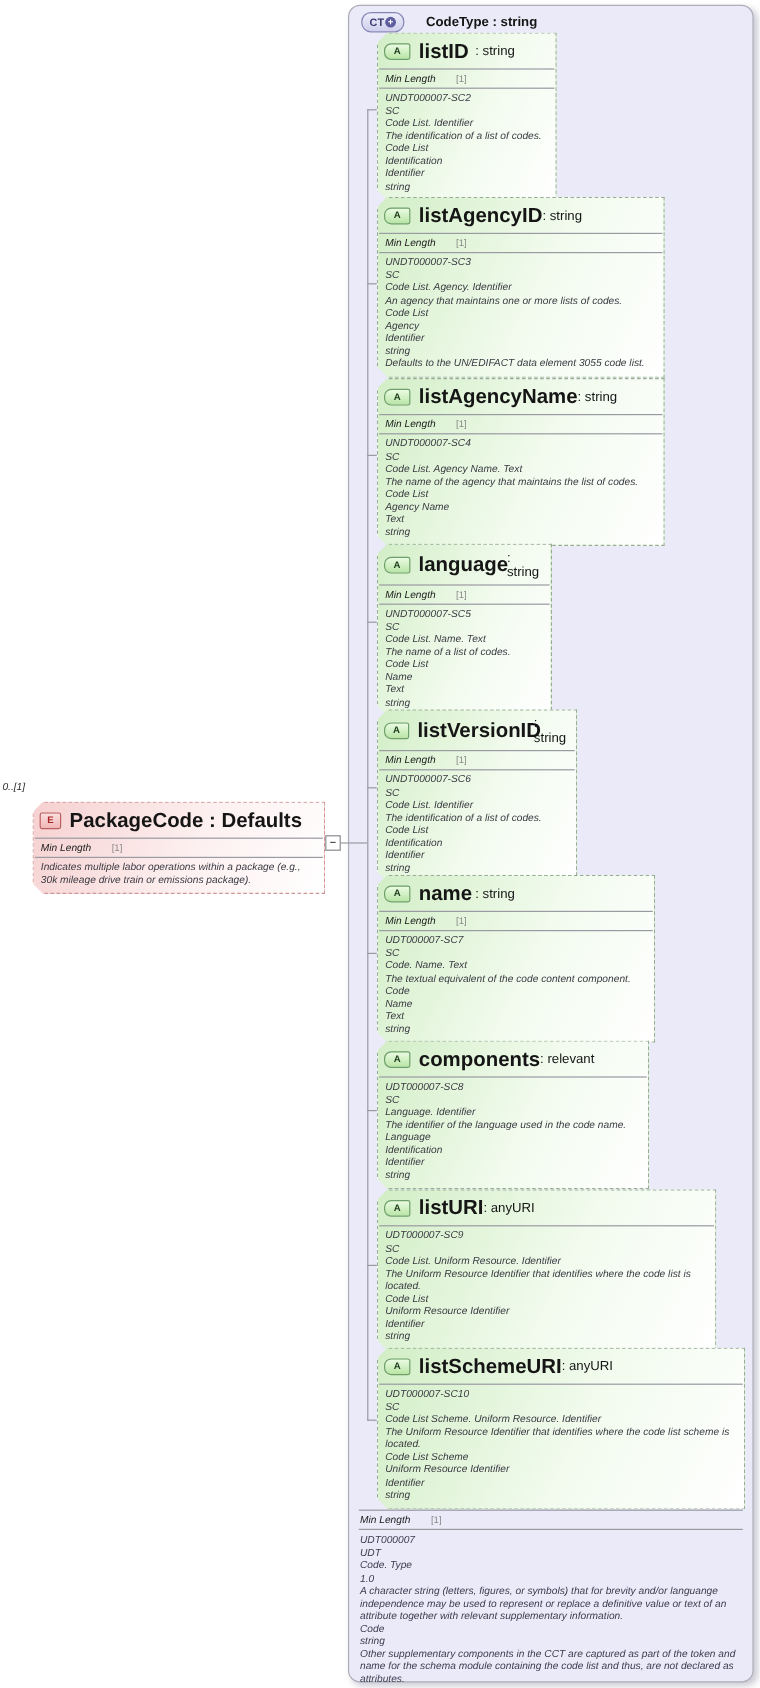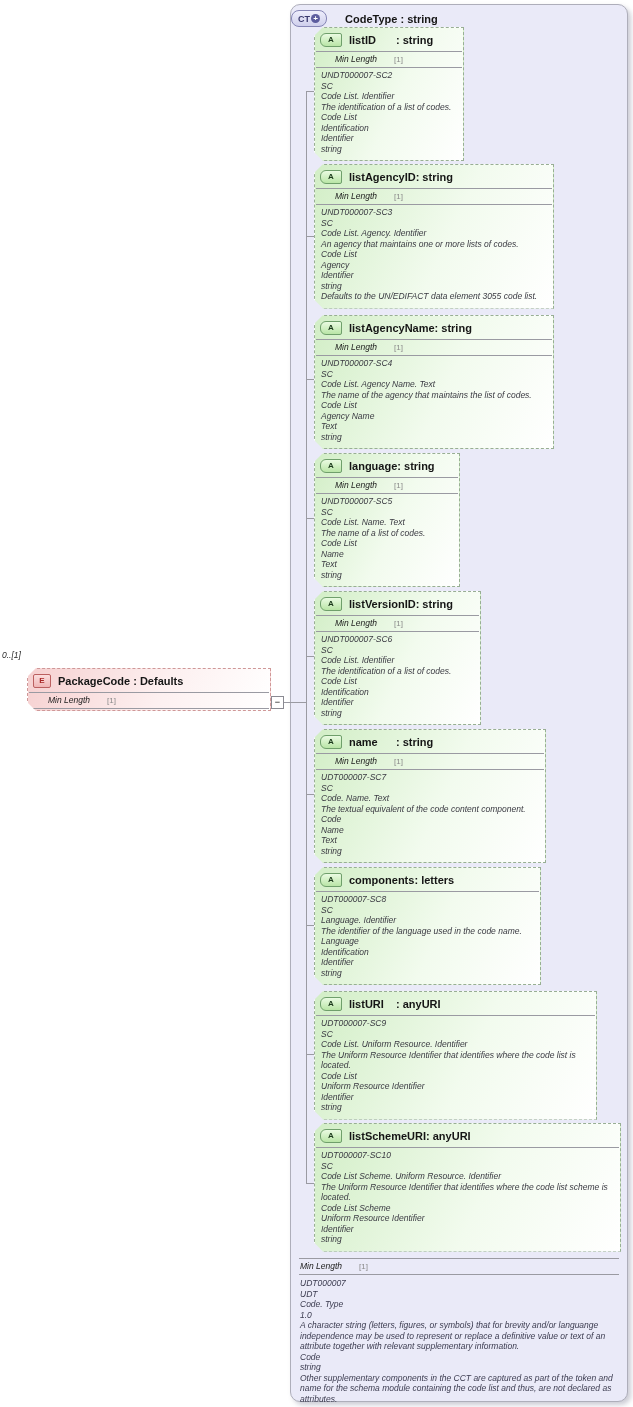--- a/index.html
+++ b/index.html
@@ -8,21 +8,21 @@
     font-family:"Liberation Sans", sans-serif; color:#222;
   }
 
   
   .ct-box {
     position:absolute; left:290px; top:4px; width:336px; height:1396px;
     background:#eaeaf8;
     border:1px solid #aeaeba; border-radius:10px;
     box-shadow:3px 3px 5px rgba(110,110,135,.35);
   }
-  .ct-header { position:absolute; left:0; top:5px; display:flex; align-items:center; }
+  .ct-header { position:absolute; left:10px; top:5px; display:flex; align-items:center; }
   .ct-icon {
     display:inline-flex; align-items:center; justify-content:center; gap:1px;
     min-width:30px; height:15px; padding:0 2px;
     background:linear-gradient(#eeeefc,#cfcfec);
     border:1px solid #8585b5; border-radius:8px;
     font-size:9px; font-weight:bold; color:#3a3a6e;
   }
   .plus-circle {
     display:inline-block; width:9px; height:9px; border-radius:50%;
     background:#5c5c9e; color:#fff; font-size:8px; line-height:9px;
@@ -37,24 +37,24 @@
     border:1px dashed #98ae94;
     clip-path:polygon(9px 0, 100% 0, 100% 100%, 9px 100%, 0 calc(100% - 9px), 0 9px);
   }
   .attr-hd { display:flex; align-items:center; padding:5px 4px 3px 5px; }
   .a-icon {
     display:inline-block; width:20px; height:12px;
     background:linear-gradient(#eafbe2,#b9e5a6);
     border:1px solid #6f9f6b; border-radius:6px 2px 2px 6px;
     font-size:8px; line-height:12px; font-weight:bold; text-align:center; color:#1c3a1c;
   }
-  .nm { font-size:11px; font-weight:bold; color:#151515; margin-left:7px; min-width:47px; display:inline-block; }
-  .tp { font-size:11px; font-weight:bold; color:#151515; }
+  .nm { font-size:17px; font-weight:bold; color:#151515; margin-left:7px; min-width:47px; display:inline-block; }
+  .tp { font-size:11px; font-weight:normal; color:#151515; }
   .sep { height:0; border-top:1px solid #9a9aa2; margin:1px 1px; }
-  .facet-row { display:flex; align-items:baseline; padding:1px 0 1px 20px; height:11px; }
+  .facet-row { display:flex; align-items:baseline; padding:1px 0 1px 6px; height:11px; }
   .facet-nm { font-size:8.5px; font-style:italic; color:#1a1a1a; }
   .facet-val { font-size:8px; color:#8a8a8a; margin-left:17px; }
   .ann {
     font-size:8.5px; font-style:italic; line-height:10.5px; color:#3a3a42;
     white-space:pre-line; padding:1px 4px 6px 6px;
   }
 
   
   .elem {
     position:absolute; left:27px; top:668px; width:242px;
@@ -243,21 +243,21 @@
 Code
 Name
 Text
 string</div>
   </div>
 
   <div class="attr" style="top:862px; width:225px;">
     <div class="attr-hd">
         <span class="a-icon">A</span>
         <span class="nm">components</span>
-        <span class="tp">: letters</span>
+        <span class="tp">: relevant</span>
       </div>
     <div class="sep"></div>
     <div class="ann">UDT000007-SC8
 SC
 Language. Identifier
 The identifier of the language used in the code name.
 Language
 Identification
 Identifier
 string</div>
@@ -321,16 +321,17 @@
   <div class="attr-hd">
       <span class="e-icon">E</span>
       <span class="nm" style="min-width:0;">PackageCode : Defaults</span>
     </div>
   <div class="sep"></div>
   <div class="facet-row">
       <span class="facet-nm">Min Length</span>
       <span class="facet-val">[1]</span>
     </div>
   <div class="sep"></div>
+  <div class="ann">Indicates multiple labor operations within a package (e.g., 30k mileage drive train or emissions package).</div>
 </div>
 
 <div class="minus-box">−</div>
 <div class="hline" style="left:284px; top:702px; width:22px;"></div>
 
 </body></html>

